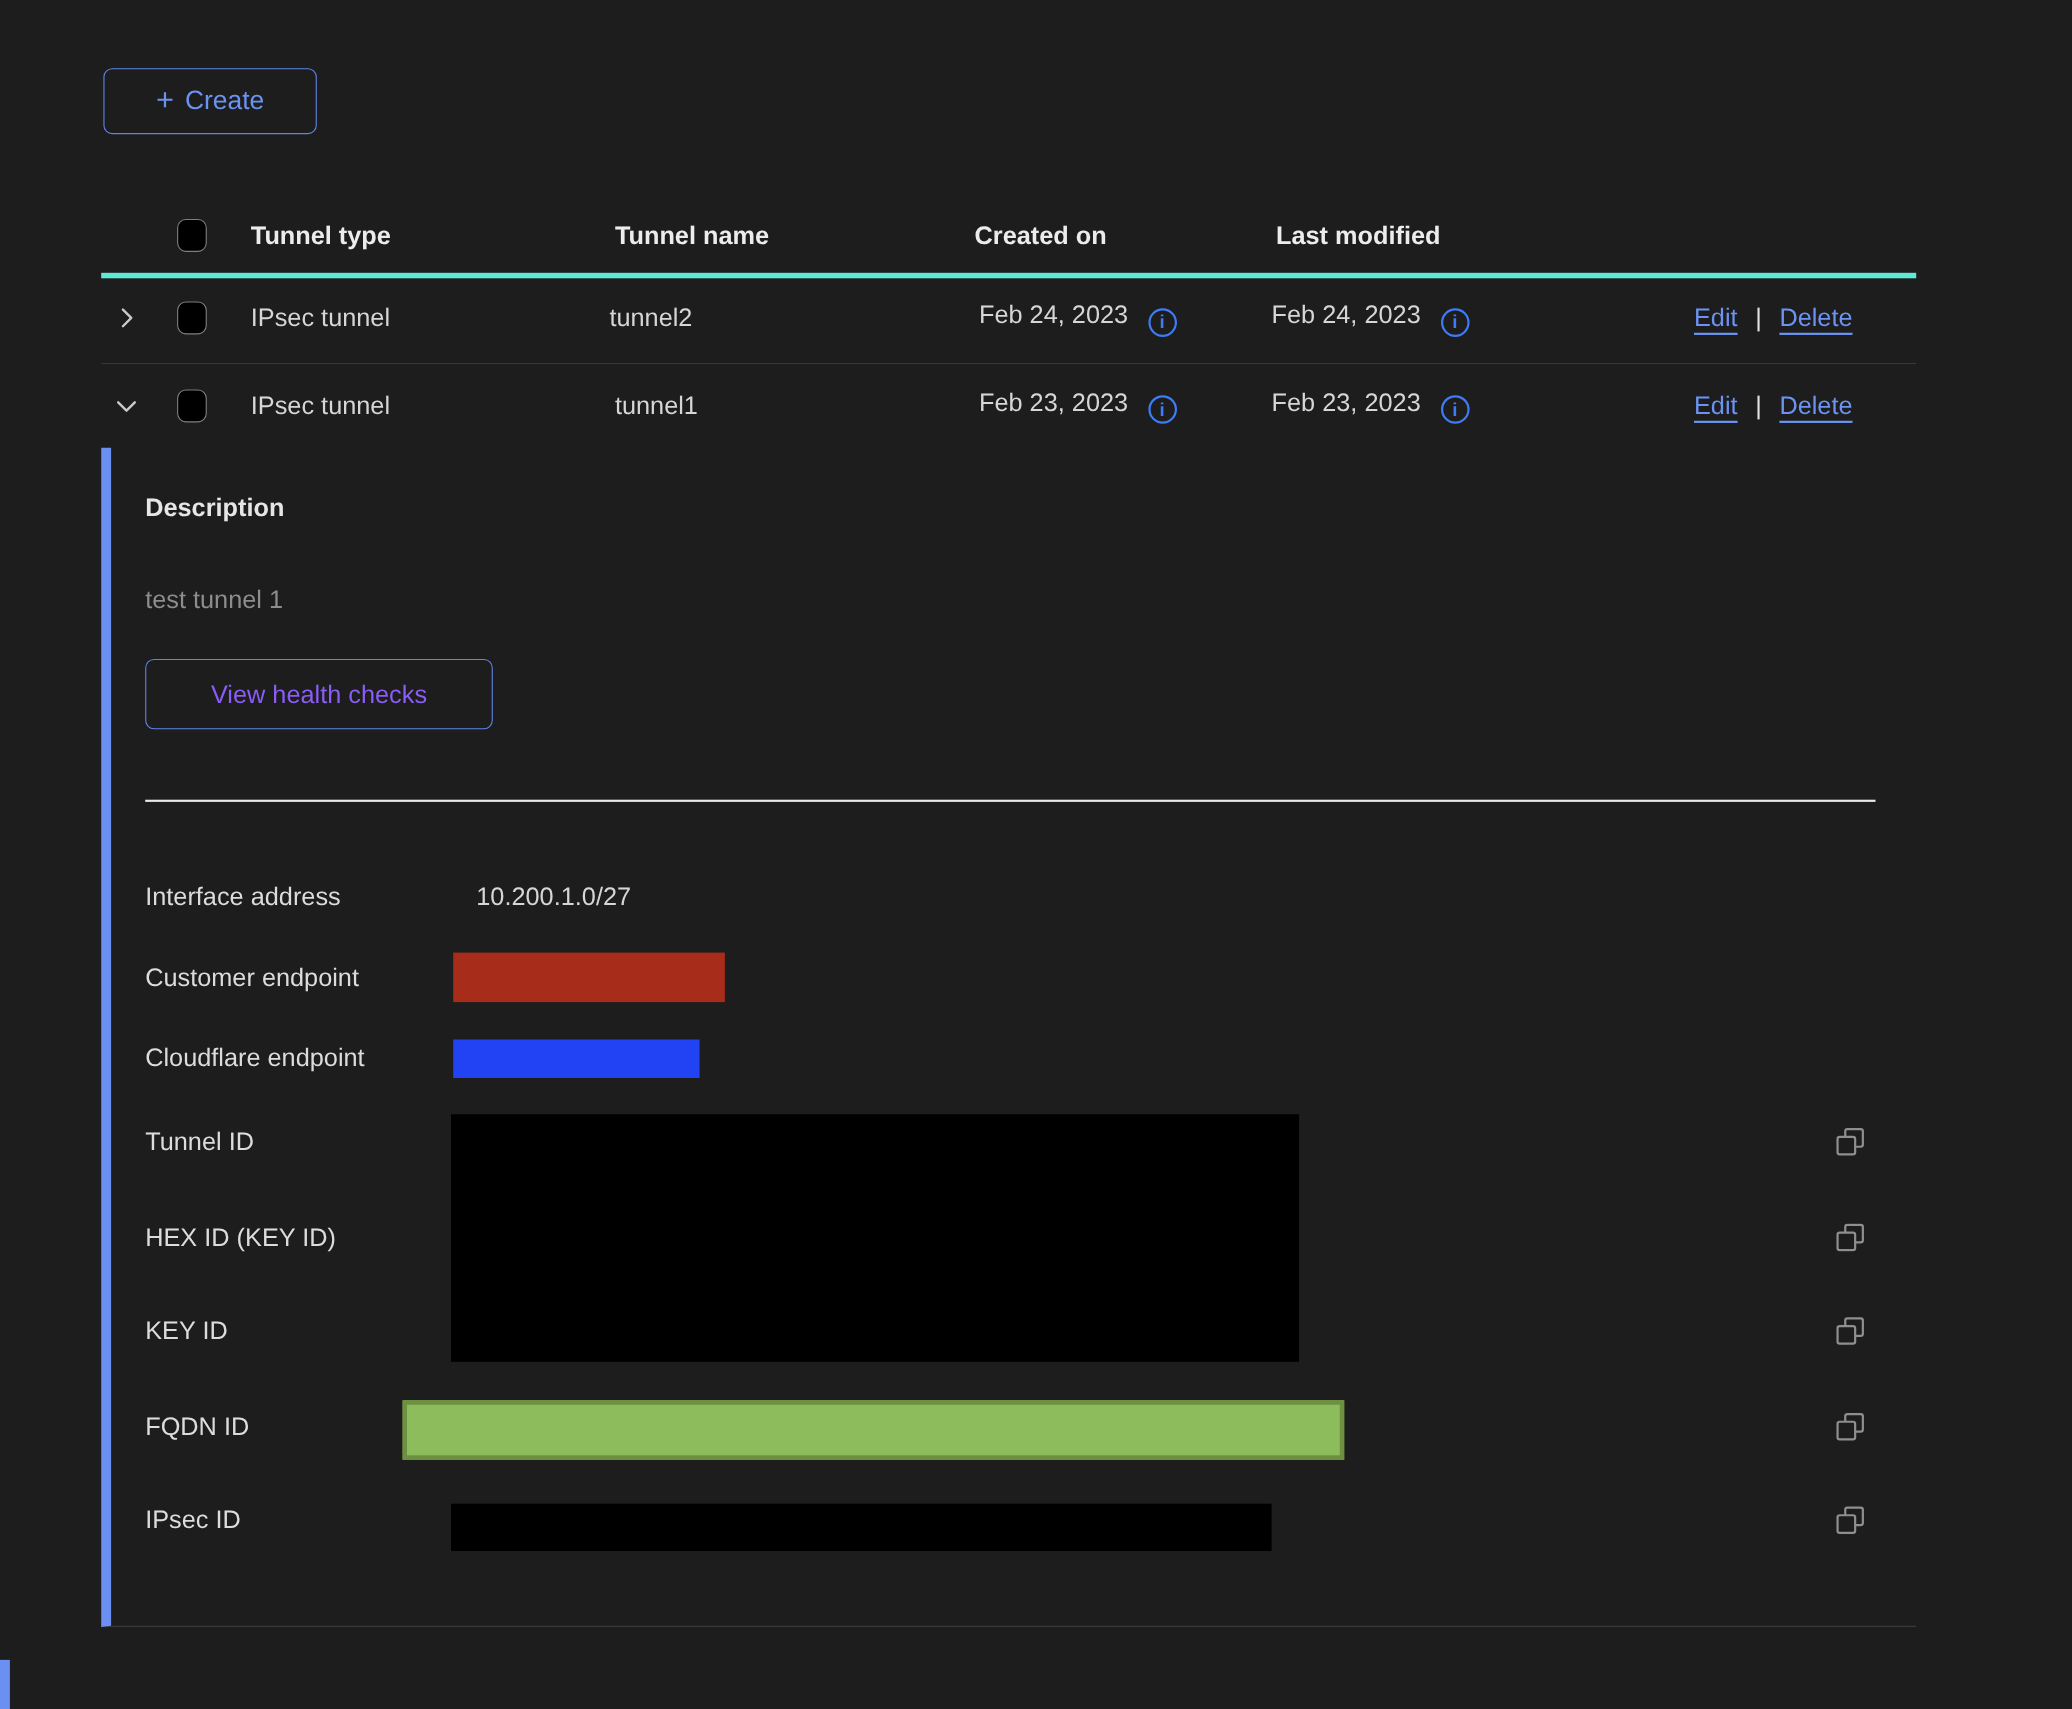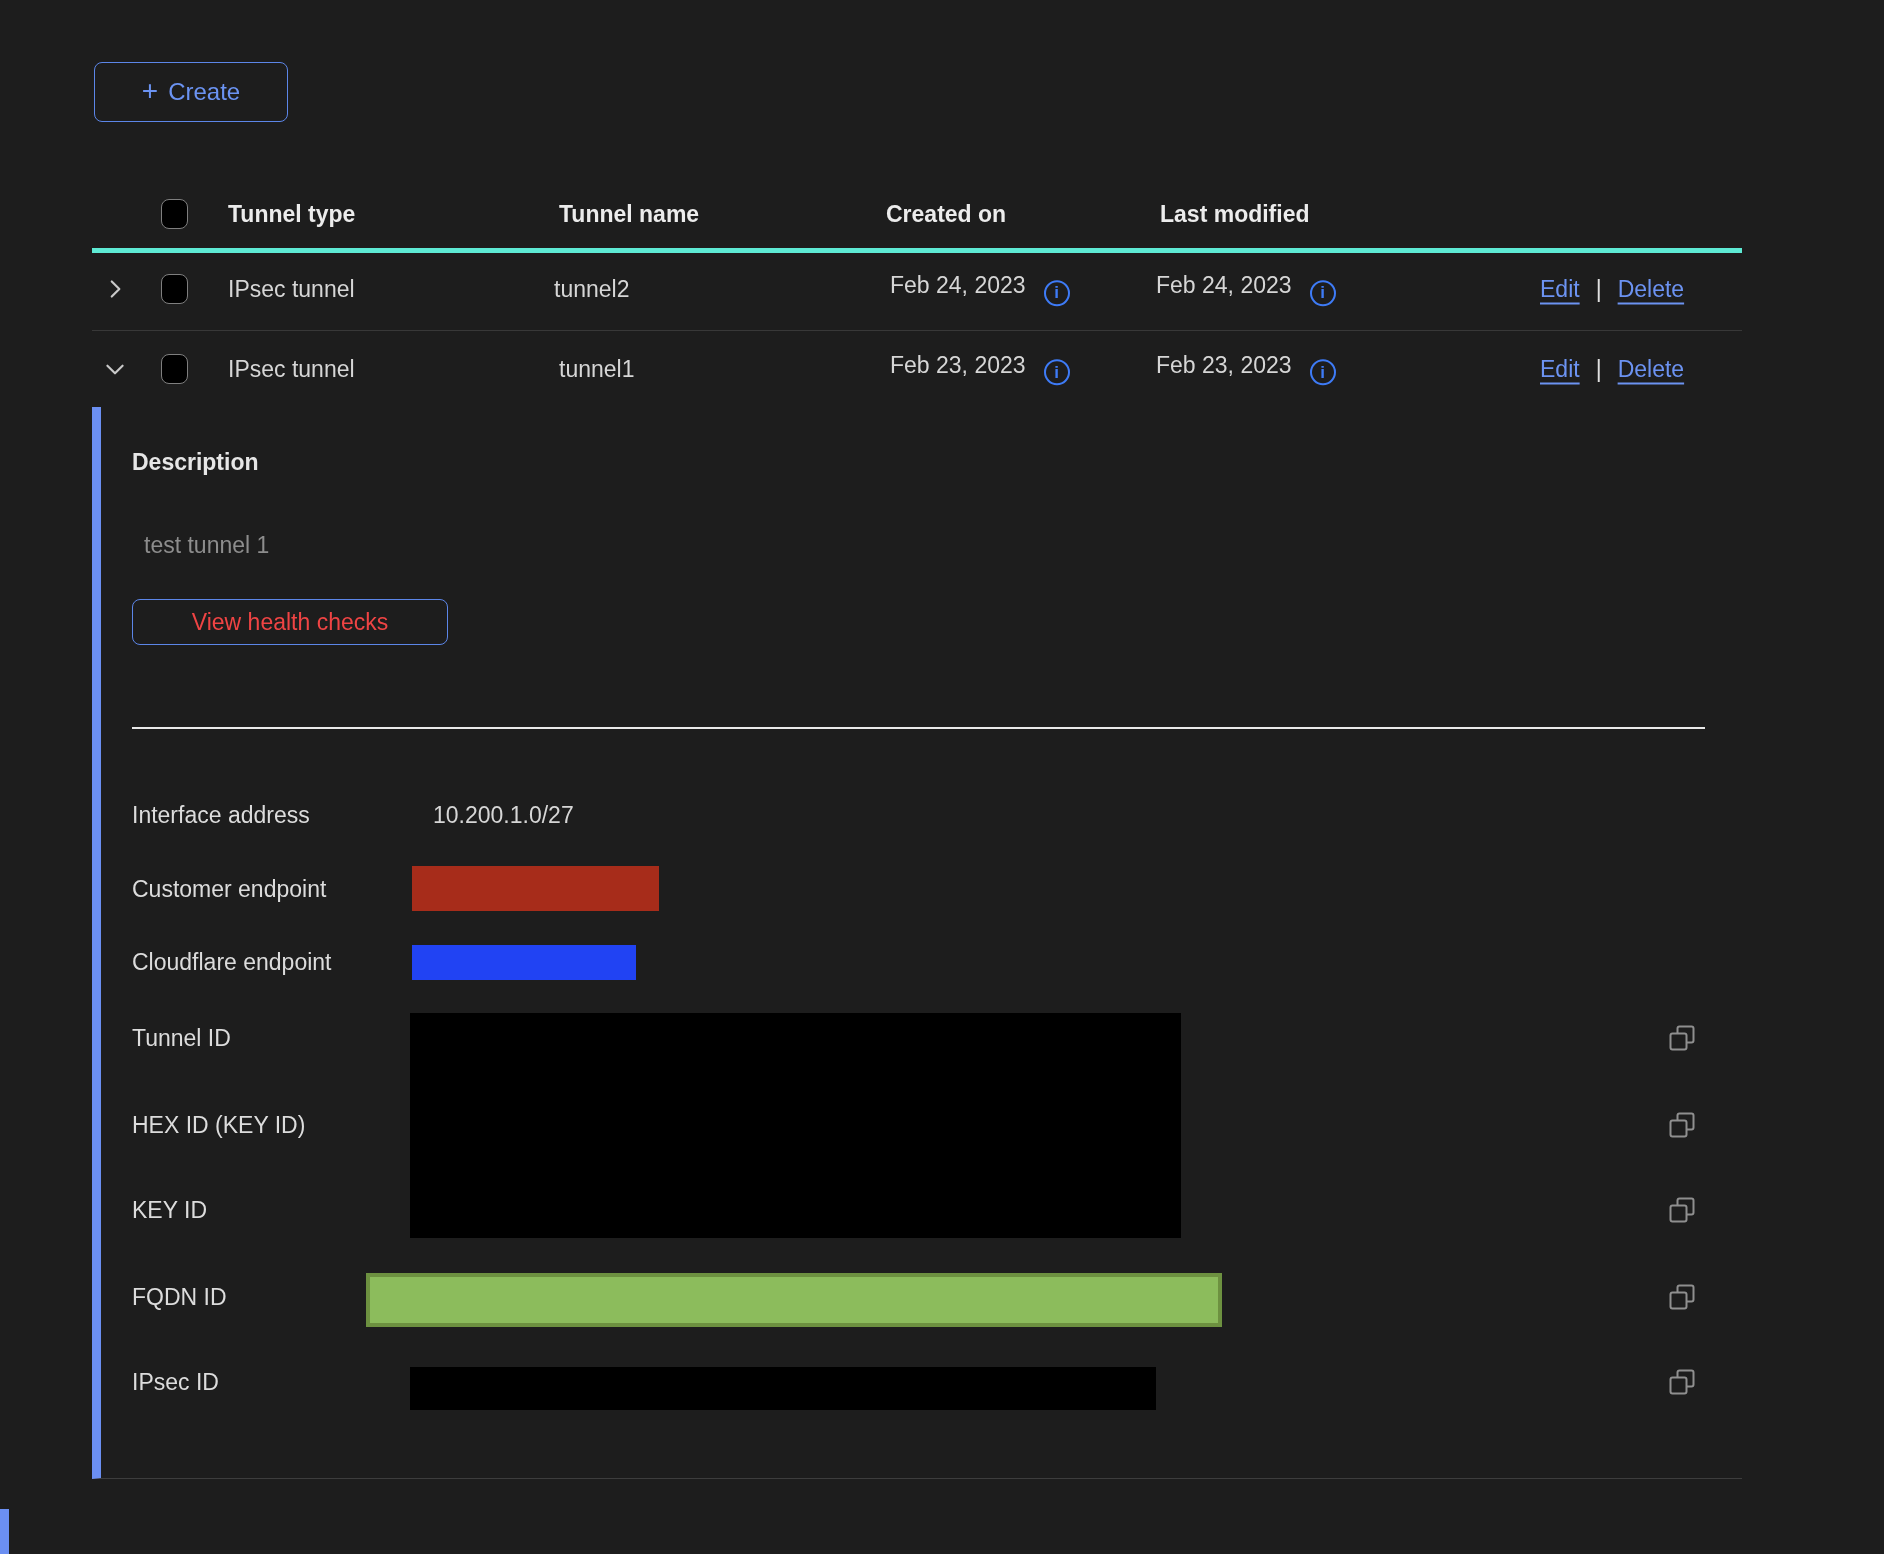--- a/index.html
+++ b/index.html
@@ -50,25 +50,25 @@
   }
   .pipe{color:#e0e0e0;margin:0 16px;}
   
   .expanded{
     position:absolute;left:92px;top:407px;width:1650px;height:1072px;
     border-left:9px solid #6b8ff2;border-bottom:1px solid #3d3d3d;
     box-sizing:border-box;
   }
   .exp-item{position:absolute;white-space:nowrap;}
   .desc-title{left:31px;top:55px;transform:translateY(-50%);font-size:23px;font-weight:700;color:#e6e6e6;}
-  .desc-value{left:31px;top:138px;transform:translateY(-50%);font-size:23px;color:#8d8d8d;margin-left:12px;}
+  .desc-value{left:31px;top:138px;transform:translateY(-50%);font-size:23px;color:#8d8d8d;}
   .health-btn{
-    position:absolute;left:31px;top:192px;width:316px;height:46px;
+    position:absolute;left:31px;top:192px;width:316px;height:64px;
     background:transparent;border:1.5px solid #5c86e8;border-radius:8px;
-    color:#ef4444;font-size:23px;font-family:inherit;cursor:pointer;
+    color:#8b5cf6;font-size:23px;font-family:inherit;cursor:pointer;
   }
   .white-divider{position:absolute;left:31px;top:320px;width:1573px;height:2px;background:#e8e8e8;}
   .dlabel{left:31px;transform:translateY(-50%);font-size:23px;color:#dcdcdc;}
   .dvalue-text{left:332px;transform:translateY(-50%);font-size:23px;color:#d6d6d6;}
   .redact{position:absolute;box-sizing:border-box;}
   .redact-red{left:311px;top:459px;width:247px;height:45px;background:#a72c1a;}
   .redact-blue{left:311px;top:538px;width:224px;height:35px;background:#2143f3;}
   .redact-black-big{left:309px;top:606px;width:771px;height:225px;background:#000;}
   .redact-green{left:265px;top:866px;width:856px;height:54px;background:#8cbc5c;border:4px solid #6d9140;}
   .redact-black-user{left:309px;top:960px;width:746px;height:43px;background:#000;}

